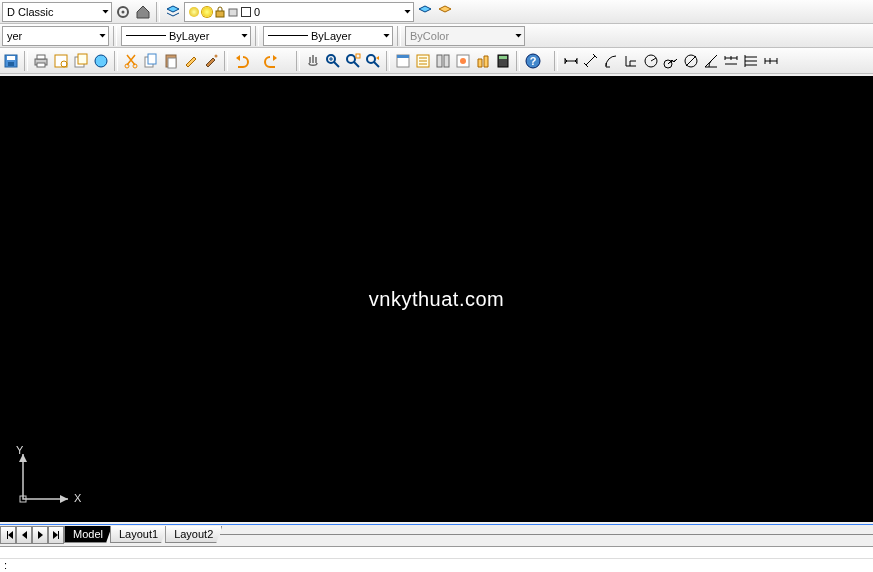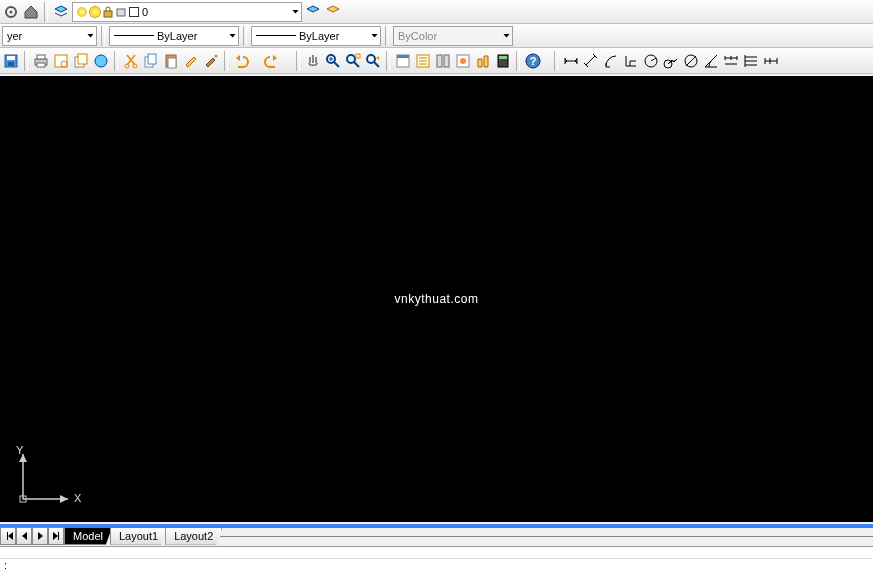--- a/index.html
+++ b/index.html
@@ -11,41 +11,45 @@
 
 .dd { display:flex; align-items:center; background:#fff; border:1px solid #a0a0a0; height:20px; padding:0 2px 0 4px; cursor:pointer; gap:3px; }
 .dd .arrow { width:7px; height:4px; background:#000; clip-path:polygon(0 0,100% 0,50% 100%); margin-left:auto; }
 
 .ico { width:18px; height:18px; display:flex; align-items:center; justify-content:center; cursor:pointer; border:1px solid transparent; position:relative; }
 
 
 .svg { width:16px; height:16px; }
 
 .canvas { position:absolute; left:0; top:76px; right:0; bottom:50px; background:#000; }
-.wm { position:absolute; left:50%; top:50%; transform:translate(-50%,-50%); color:#fff; font-size:12px; letter-spacing:.5px; }
+.wm { position:absolute; left:50%; top:50%; transform:translate(-50%,-50%); color:#fff; font-size:20px; letter-spacing:.5px; }
 
 .ucs { position:absolute; left:8px; bottom:6px; color:#ddd; font-size:10px; }
 
-.tabs { position:absolute; left:0; bottom:28px; right:0; height:20px; background:#f0f0f0; display:flex; align-items:center; border-top:4px solid #3b82f6; }
+.tabs { position:absolute; left:0; bottom:28px; right:0; height:20px; background:#f0f0f0; display:flex; align-items:center; border-top:1px solid #3b82f6; }
 .nav { width:16px; height:18px; border:1px solid #888; background:linear-gradient(#fff,#ddd); display:flex; align-items:center; justify-content:center; cursor:pointer; }
 .tri { width:0; height:0; border-top:4px solid transparent; border-bottom:4px solid transparent; }
 .tab { padding:2px 8px; border:1px solid #888; border-top:none; background:linear-gradient(#fff,#e0e0e0); cursor:pointer; clip-path:polygon(0 0,100% 0,calc(100% - 6px) 100%,0 100%); margin-right:-2px; }
 .tab.active { background:#000; color:#fff; }
 .tabrule { flex:1; height:1px; background:#888; }
 
 .cmd { position:absolute; left:0; bottom:0; right:0; height:26px; background:#fff; border-top:1px solid #999; }
 
 .swatch { width:10px; height:10px; background:#fff; border:1px solid #333; }
 .bulb { width:10px; height:10px; border-radius:50%; background:radial-gradient(#ffffa0,#e0b000); }
 .sun { width:10px; height:10px; border-radius:50%; background:radial-gradient(#ffff80,#f0c000); box-shadow:0 0 0 1px #d0a000; }
 </style>
 </head>
 <body>
 
 <div class="row">
+  <div class="dd" style="width:110px">
+    <span>D Classic</span>
+      <span class="arrow"></span>
+  </div>
   <div class="ico">
       <svg class="svg" viewBox="0 0 16 16">
         <circle cx="8" cy="8" r="5" fill="none" stroke="#555" stroke-width="2"></circle>
         <circle cx="8" cy="8" r="1.5" fill="#555"></circle>
       </svg>
     </div>
   <div class="ico">
       <svg class="svg" viewBox="0 0 16 16">
         <path d="M2 8L8 2l6 6v6H2z" fill="#888" stroke="#444"></path>
       </svg>
@@ -77,21 +81,21 @@
       </svg>
     </div>
   <div class="ico">
       <svg class="svg" viewBox="0 0 16 16">
         <path d="M2 5l6-3 6 3-6 3z" fill="#fc6" stroke="#a60"></path>
       </svg>
     </div>
 </div>
 
 <div class="row">
-  <div class="dd" style="width:95px">
+  <div class="dd" style="width:107px">
     <span>yer</span>
       <span class="arrow"></span>
   </div>
   <div class="sep"></div>
   <div class="dd" style="width:130px">
     <span style="width:40px;height:1px;background:#000"></span>
     <span>ByLayer</span>
       <span class="arrow"></span>
   </div>
   <div class="sep"></div>

